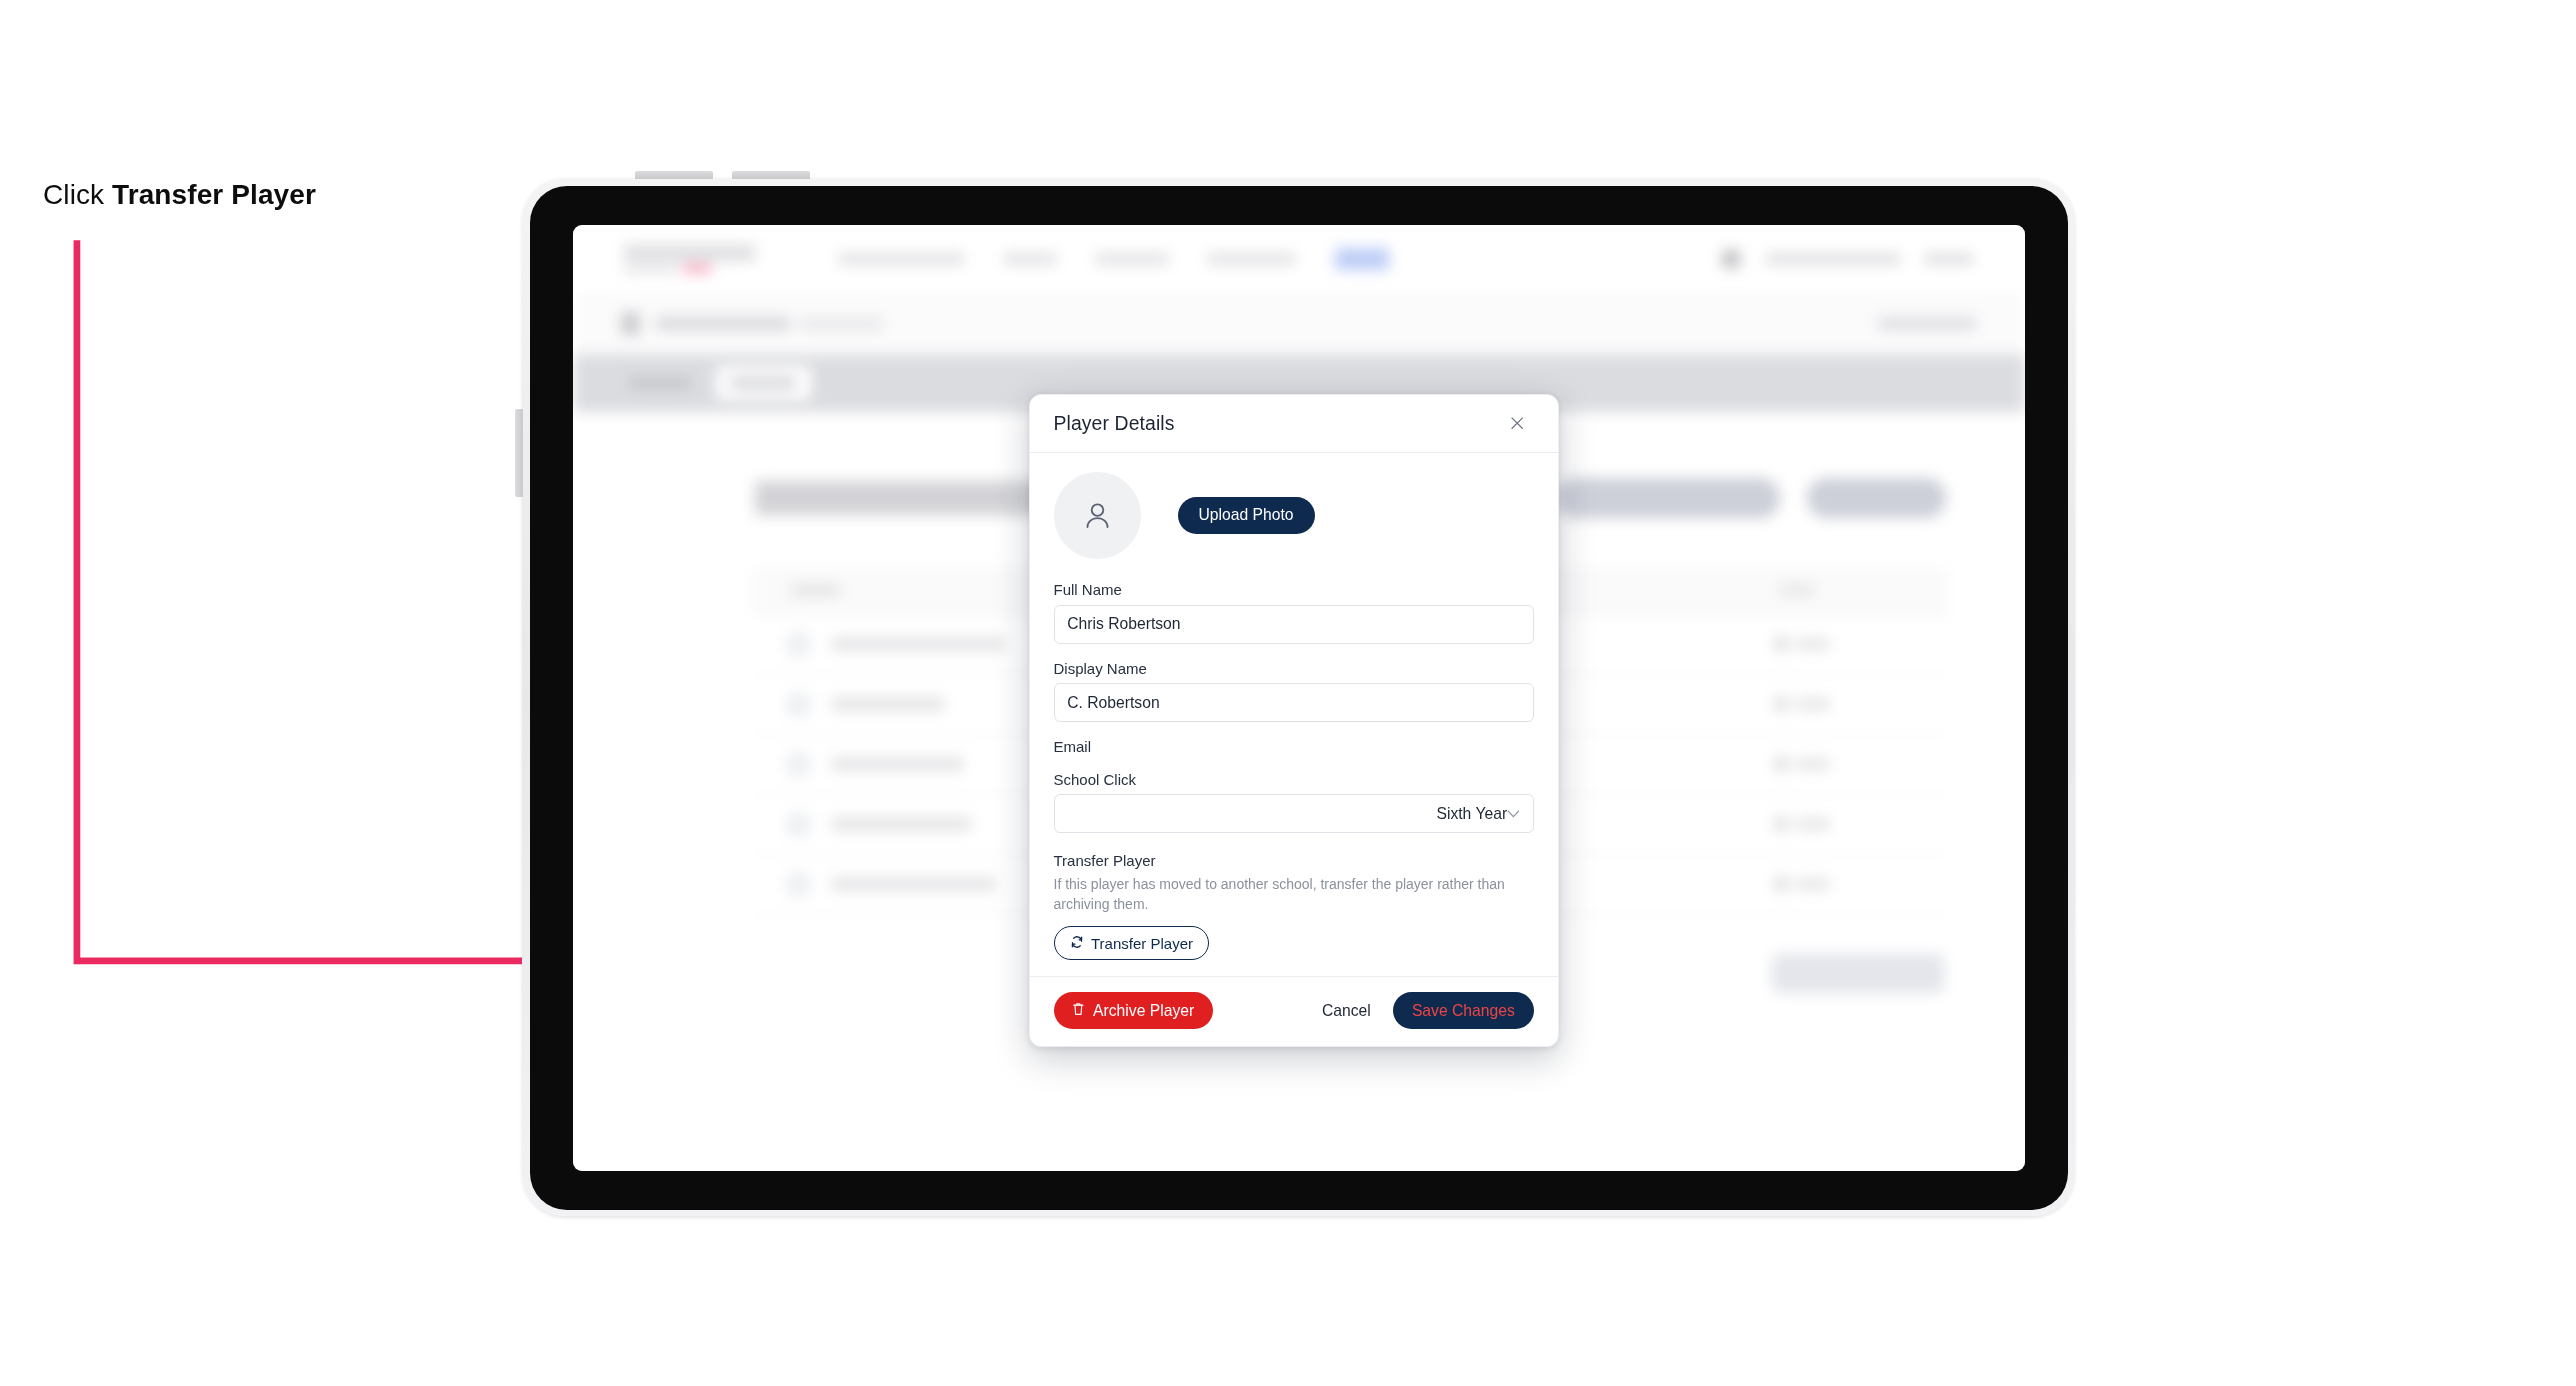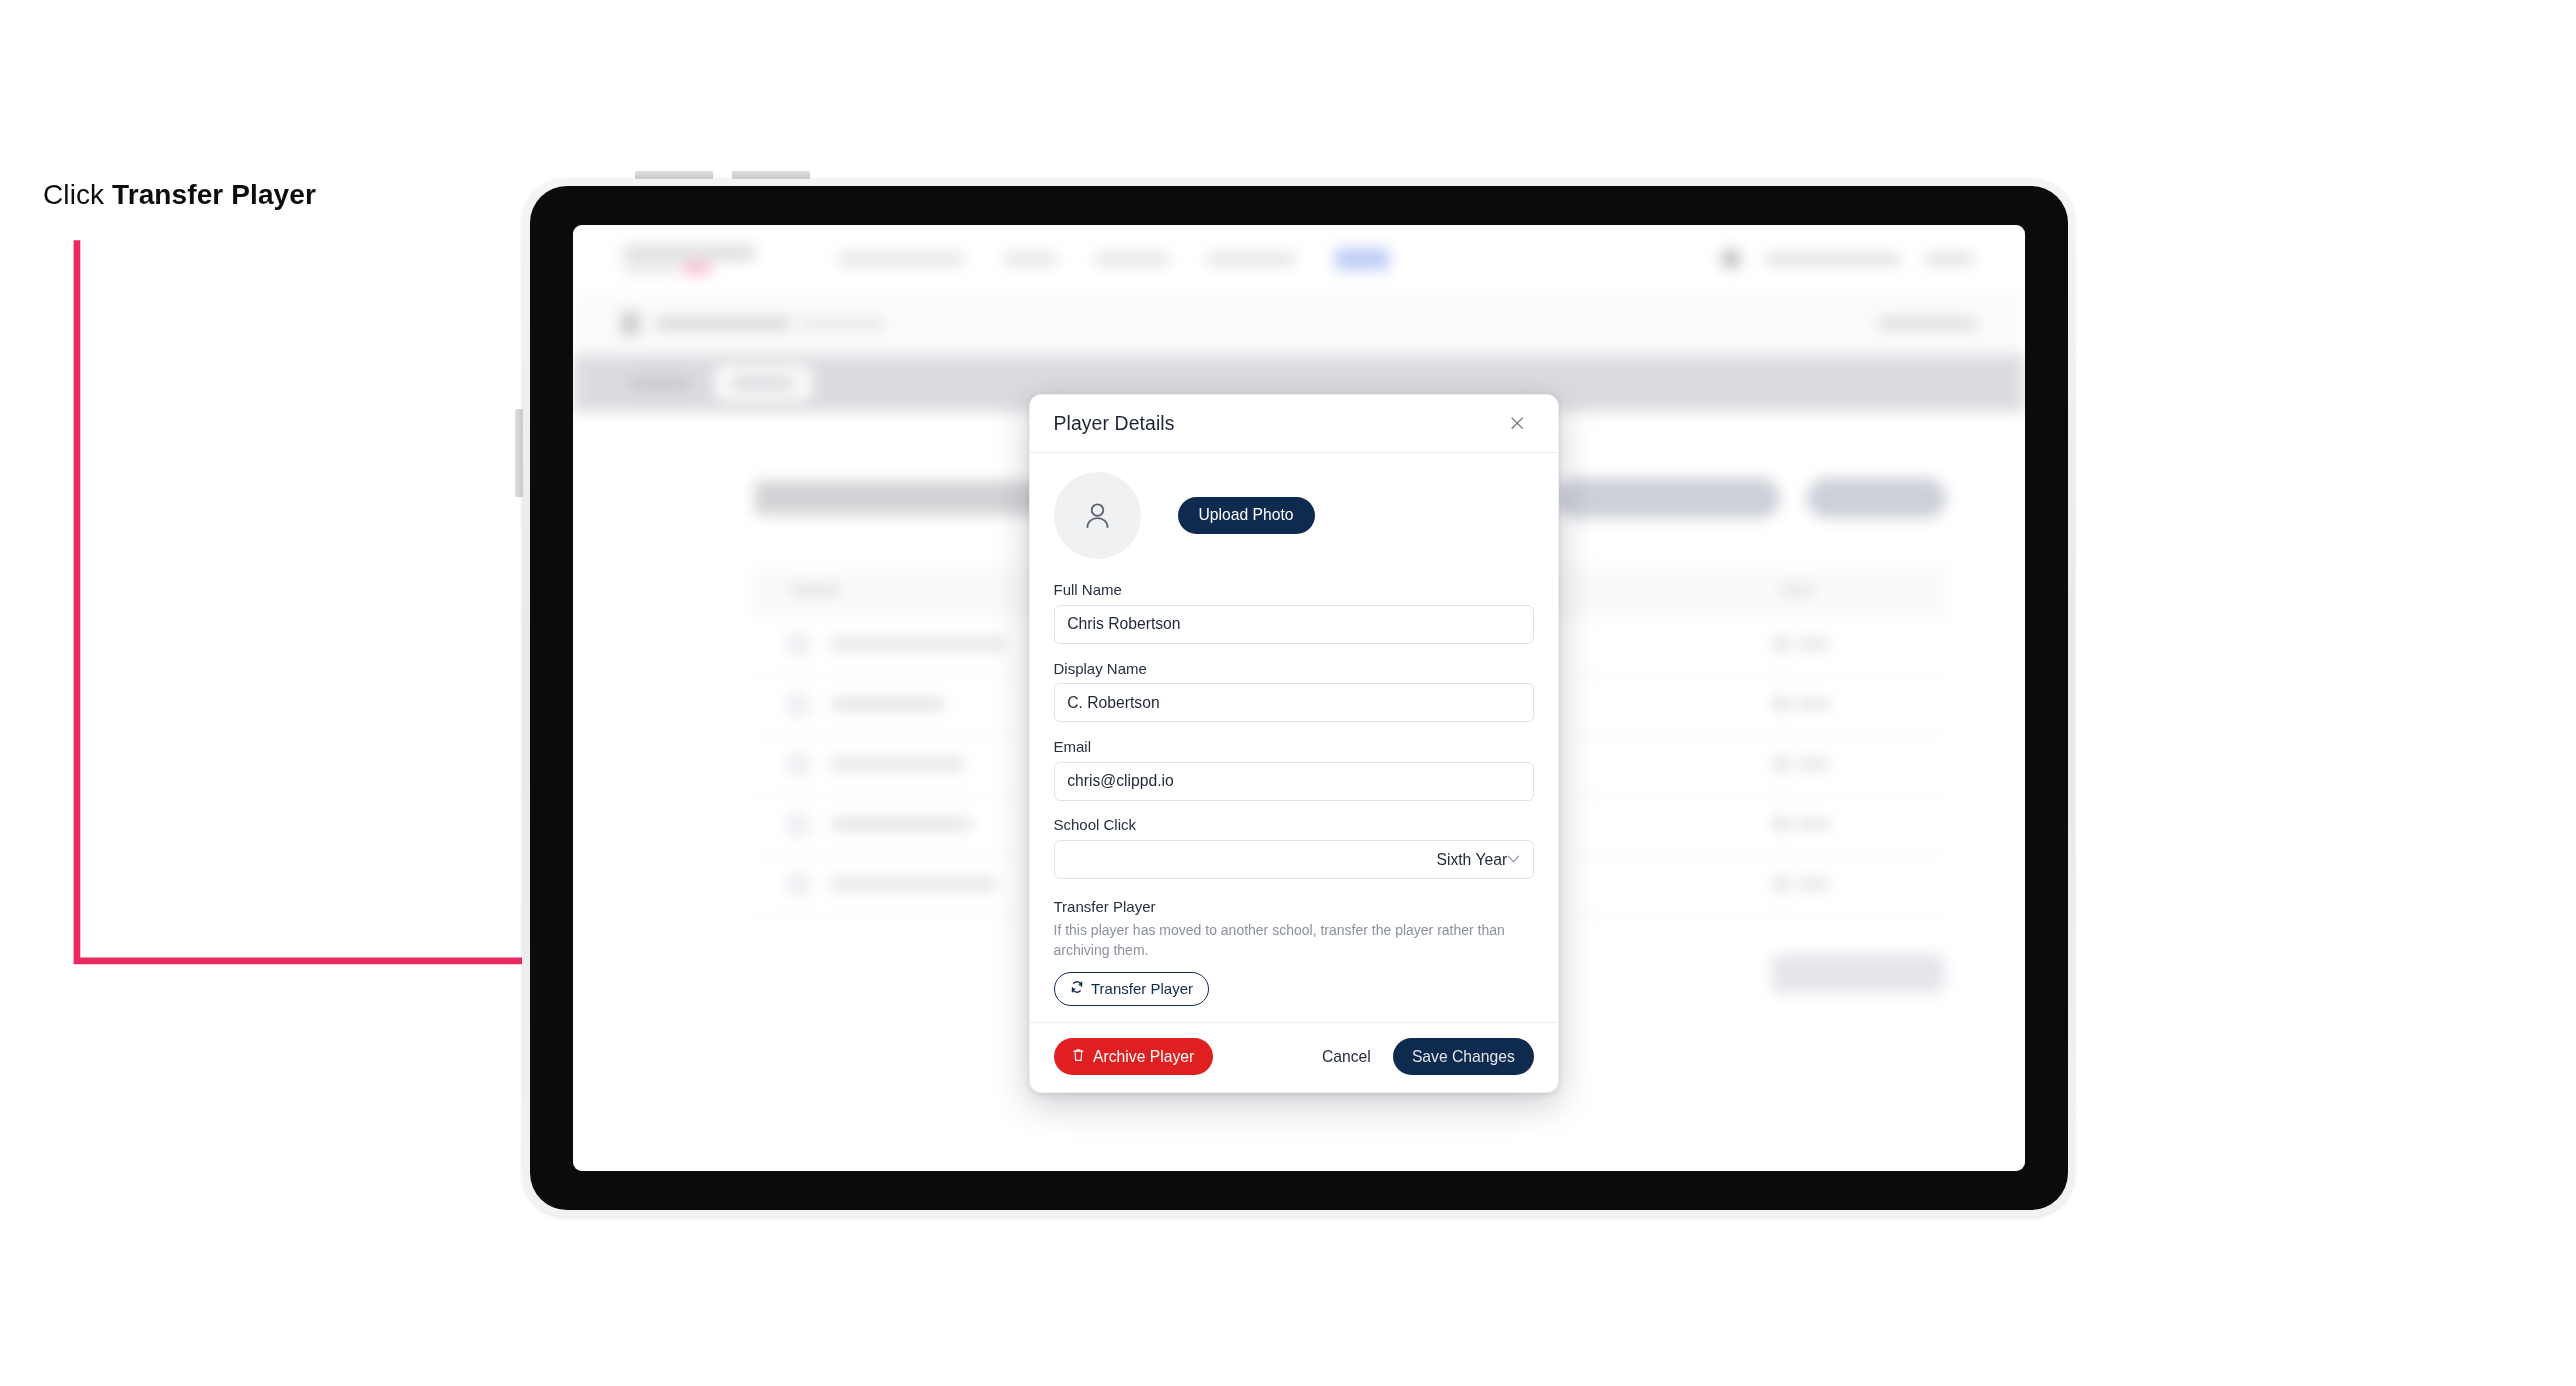--- a/index.html
+++ b/index.html
@@ -216,21 +216,21 @@
     background:#e02020; color:#fff; border:none;
     height: 37px; padding: 0 18.7px; border-radius: 18.7px;
     font-size: 15.7px; cursor:pointer; font-family: inherit;
   }
   .foot-right { margin-left:auto; display:flex; align-items:center; gap: 19.4px; }
   .cancel-btn {
     background:none; border:none; font-size: 15.7px; color:#1d2433;
     cursor:pointer; font-family: inherit; padding: 4.5px 3px;
   }
   .save-btn {
-    background:#0e2a4f; color:#e5e5e5; border:none;
+    background:#0e2a4f; color:#ef4444; border:none;
     height: 37px; padding: 0 18.7px; border-radius: 18.7px;
     font-size: 15.7px; cursor:pointer; font-family: inherit;
   }
 </style>
 </head>
 <body>
 
 <div class="stage">
 
   <div class="annot-top">
@@ -377,21 +377,20 @@
               <div class="input">Chris Robertson</div>
             </div>
 
             <div class="field">
               <label>Display Name</label>
               <div class="input">C. Robertson</div>
             </div>
 
             <div class="field">
               <label>Email</label>
-              <div class="input">chris@clippd.io</div>
             </div>
 
             <div class="field">
               <label>School Click</label>
               <div class="input select">
                 <span>Sixth Year</span>
                 <span class="chev">
                   <svg width="12.7" height="8.2" viewBox="0 0 17 11" fill="none" stroke="currentColor" stroke-width="1.6" stroke-linecap="round" stroke-linejoin="round">
                       <path d="M1.5 1.5 L8.5 9 L15.5 1.5"></path>
                     </svg>

